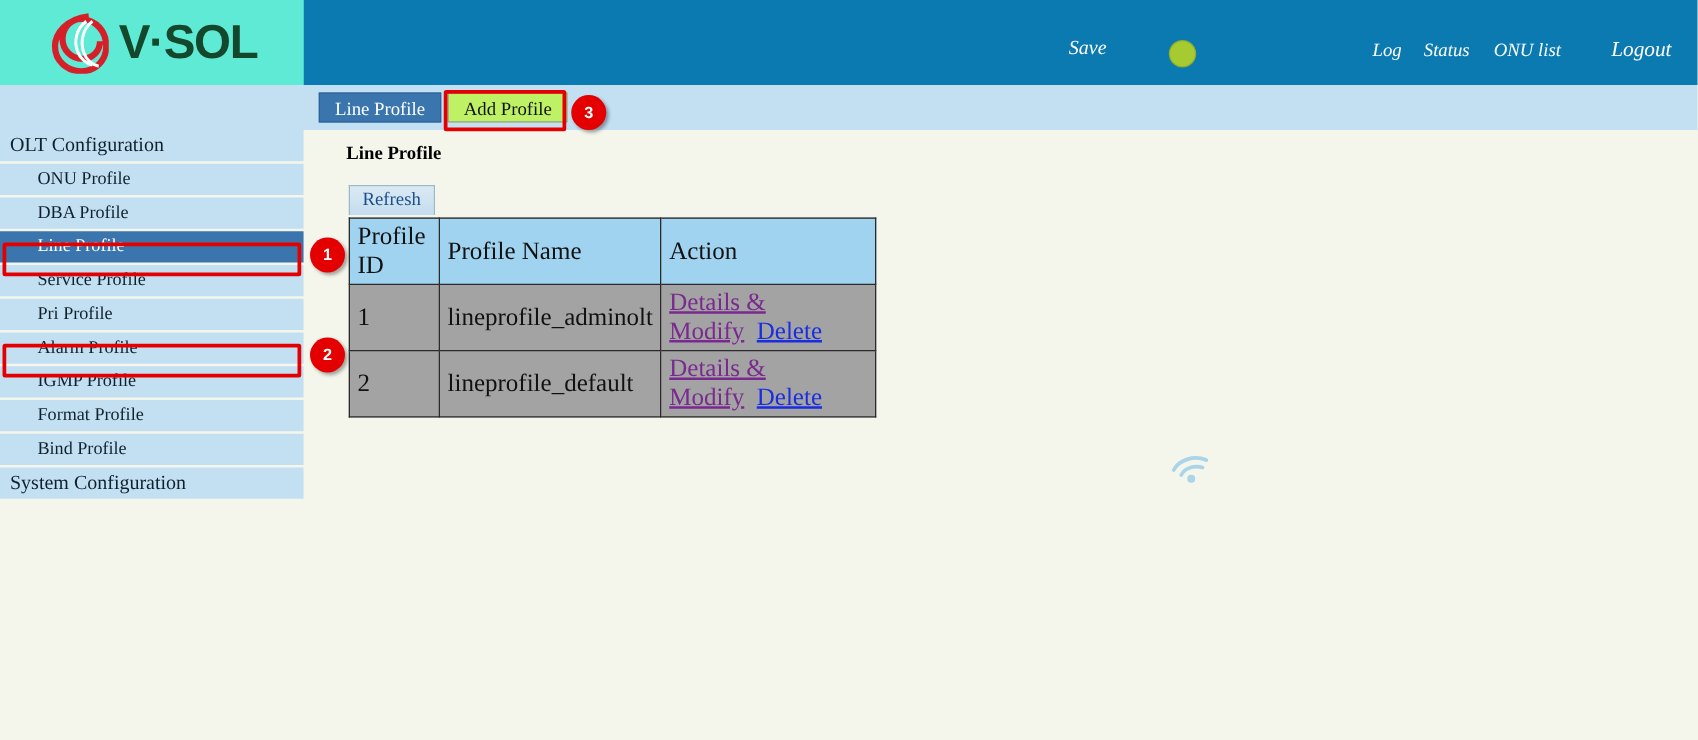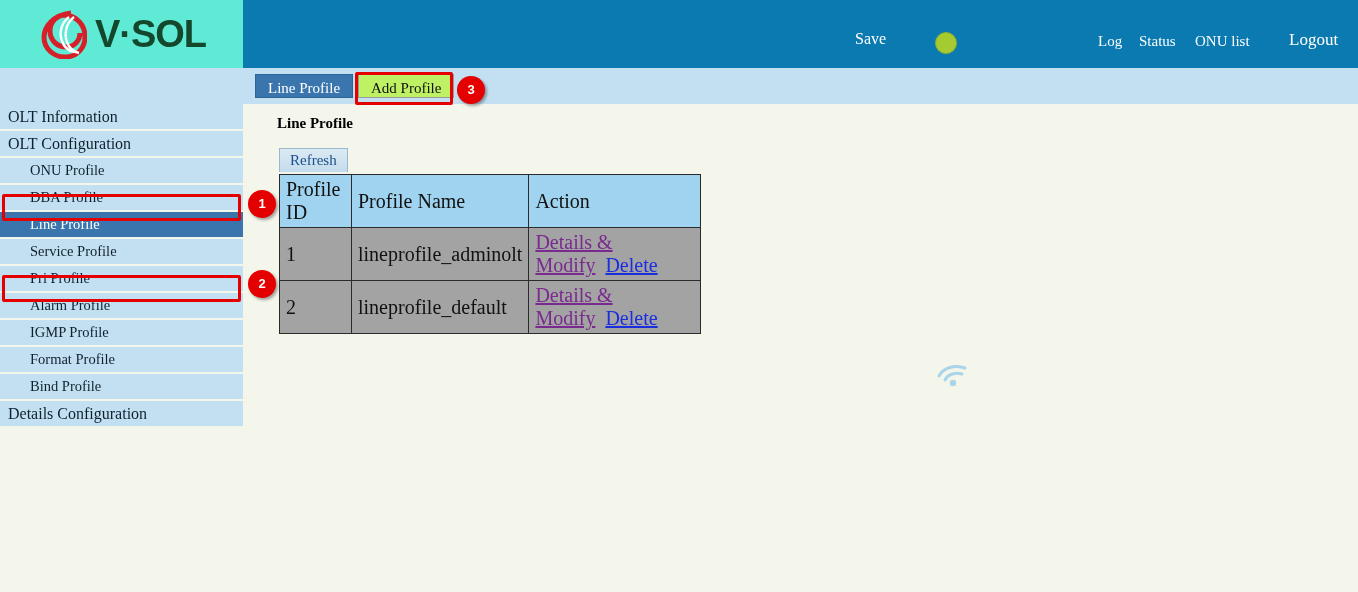--- a/index.html
+++ b/index.html
@@ -57,20 +57,21 @@
     color: #14482c;
     line-height: 1;
   }
 
   .header-right {
     flex: 1;
     height: 52px;
     display: flex;
     align-items: center;
     position: relative;
+    font-style: italic;
   }
   .hdr-save {
     position: absolute;
     left: 612px;
     top: 22px;
     color: #ffffff;
     font-size: 16px;
     text-decoration: none;
   }
   .hdr-led {
@@ -306,32 +307,31 @@
   </div>
 </div>
 
 <div class="tabbar">
   <div class="tabbar-left-pad"></div>
   <div class="tab tab-active">Line Profile</div>
   <div class="tab tab-inactive">Add Profile</div>
 </div>
 
 <div class="sidebar">
-  <div class="nav-item">OLT Information</div>
   <div class="nav-item">OLT Configuration</div>
   <div class="nav-item sub">ONU Profile</div>
   <div class="nav-item sub">DBA Profile</div>
   <div class="nav-item sub selected">Line Profile</div>
   <div class="nav-item sub">Service Profile</div>
   <div class="nav-item sub">Pri Profile</div>
   <div class="nav-item sub">Alarm Profile</div>
   <div class="nav-item sub">IGMP Profile</div>
   <div class="nav-item sub">Format Profile</div>
   <div class="nav-item sub">Bind Profile</div>
-  <div class="nav-item">Details Configuration</div>
+  <div class="nav-item">System Configuration</div>
 </div>
 
 <div class="content">
 
   <div class="page-title">Line Profile</div>
 
   <div class="refresh-btn">Refresh</div>
 
   <table class="profile-table">
     <thead>

